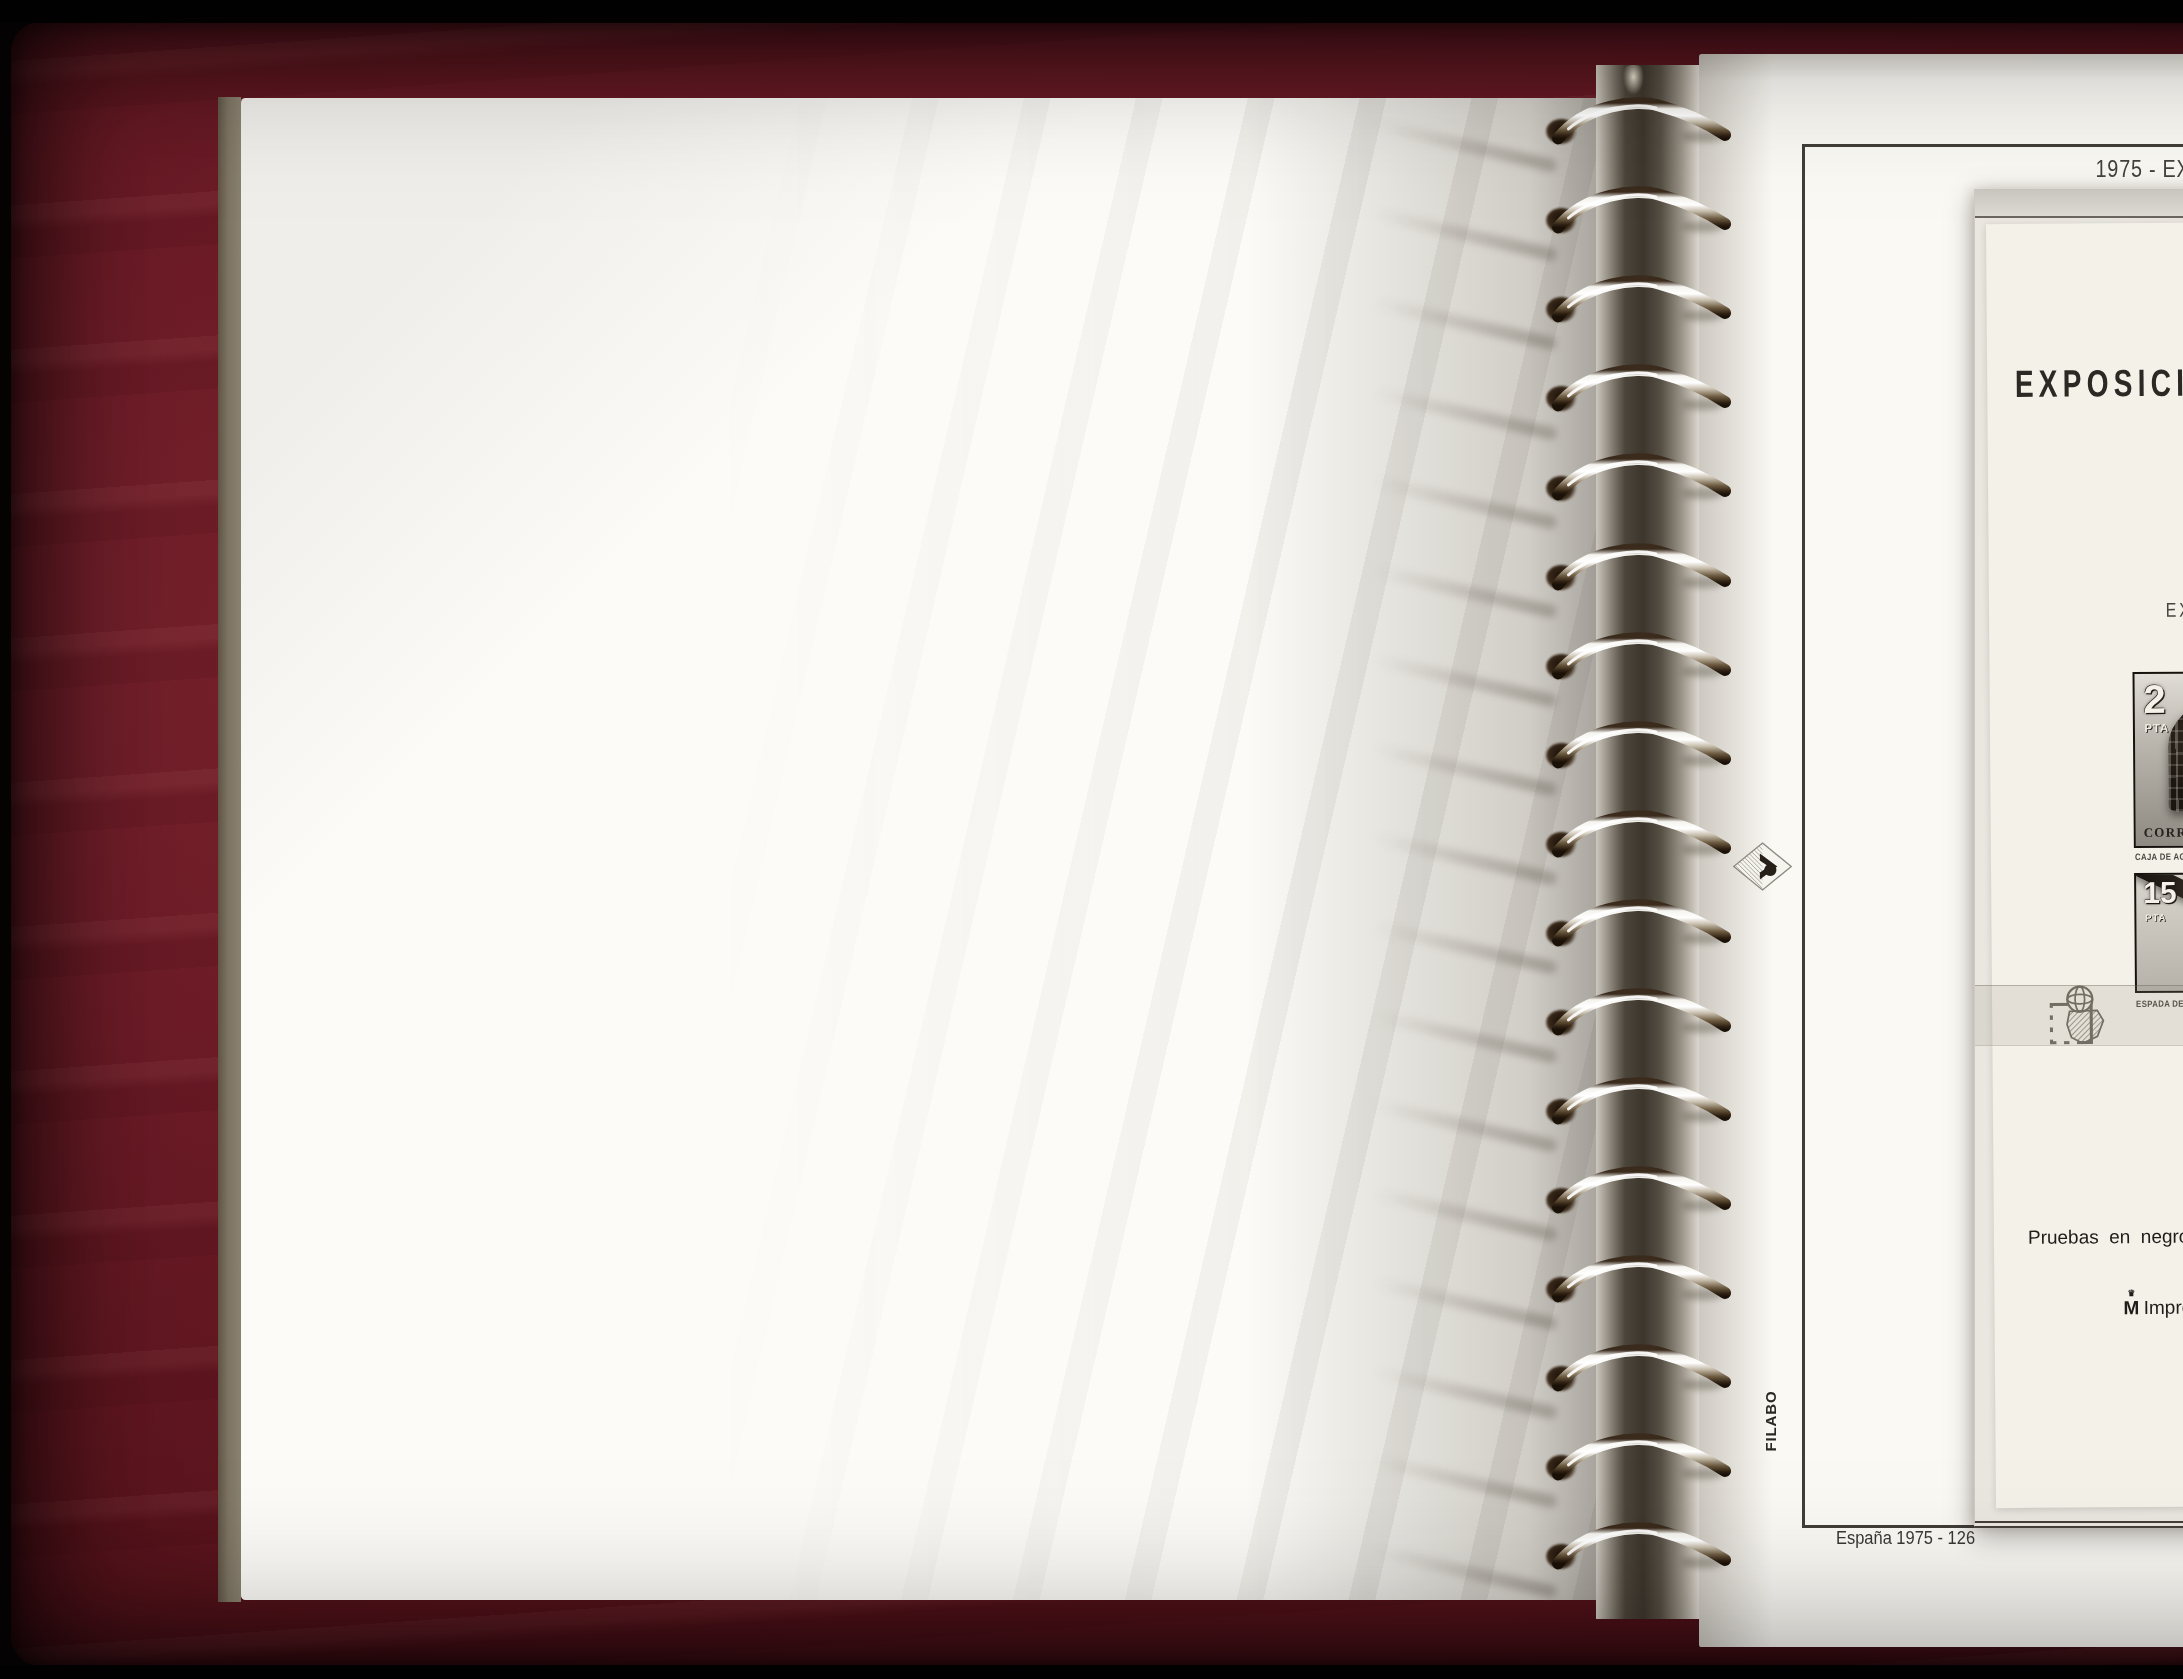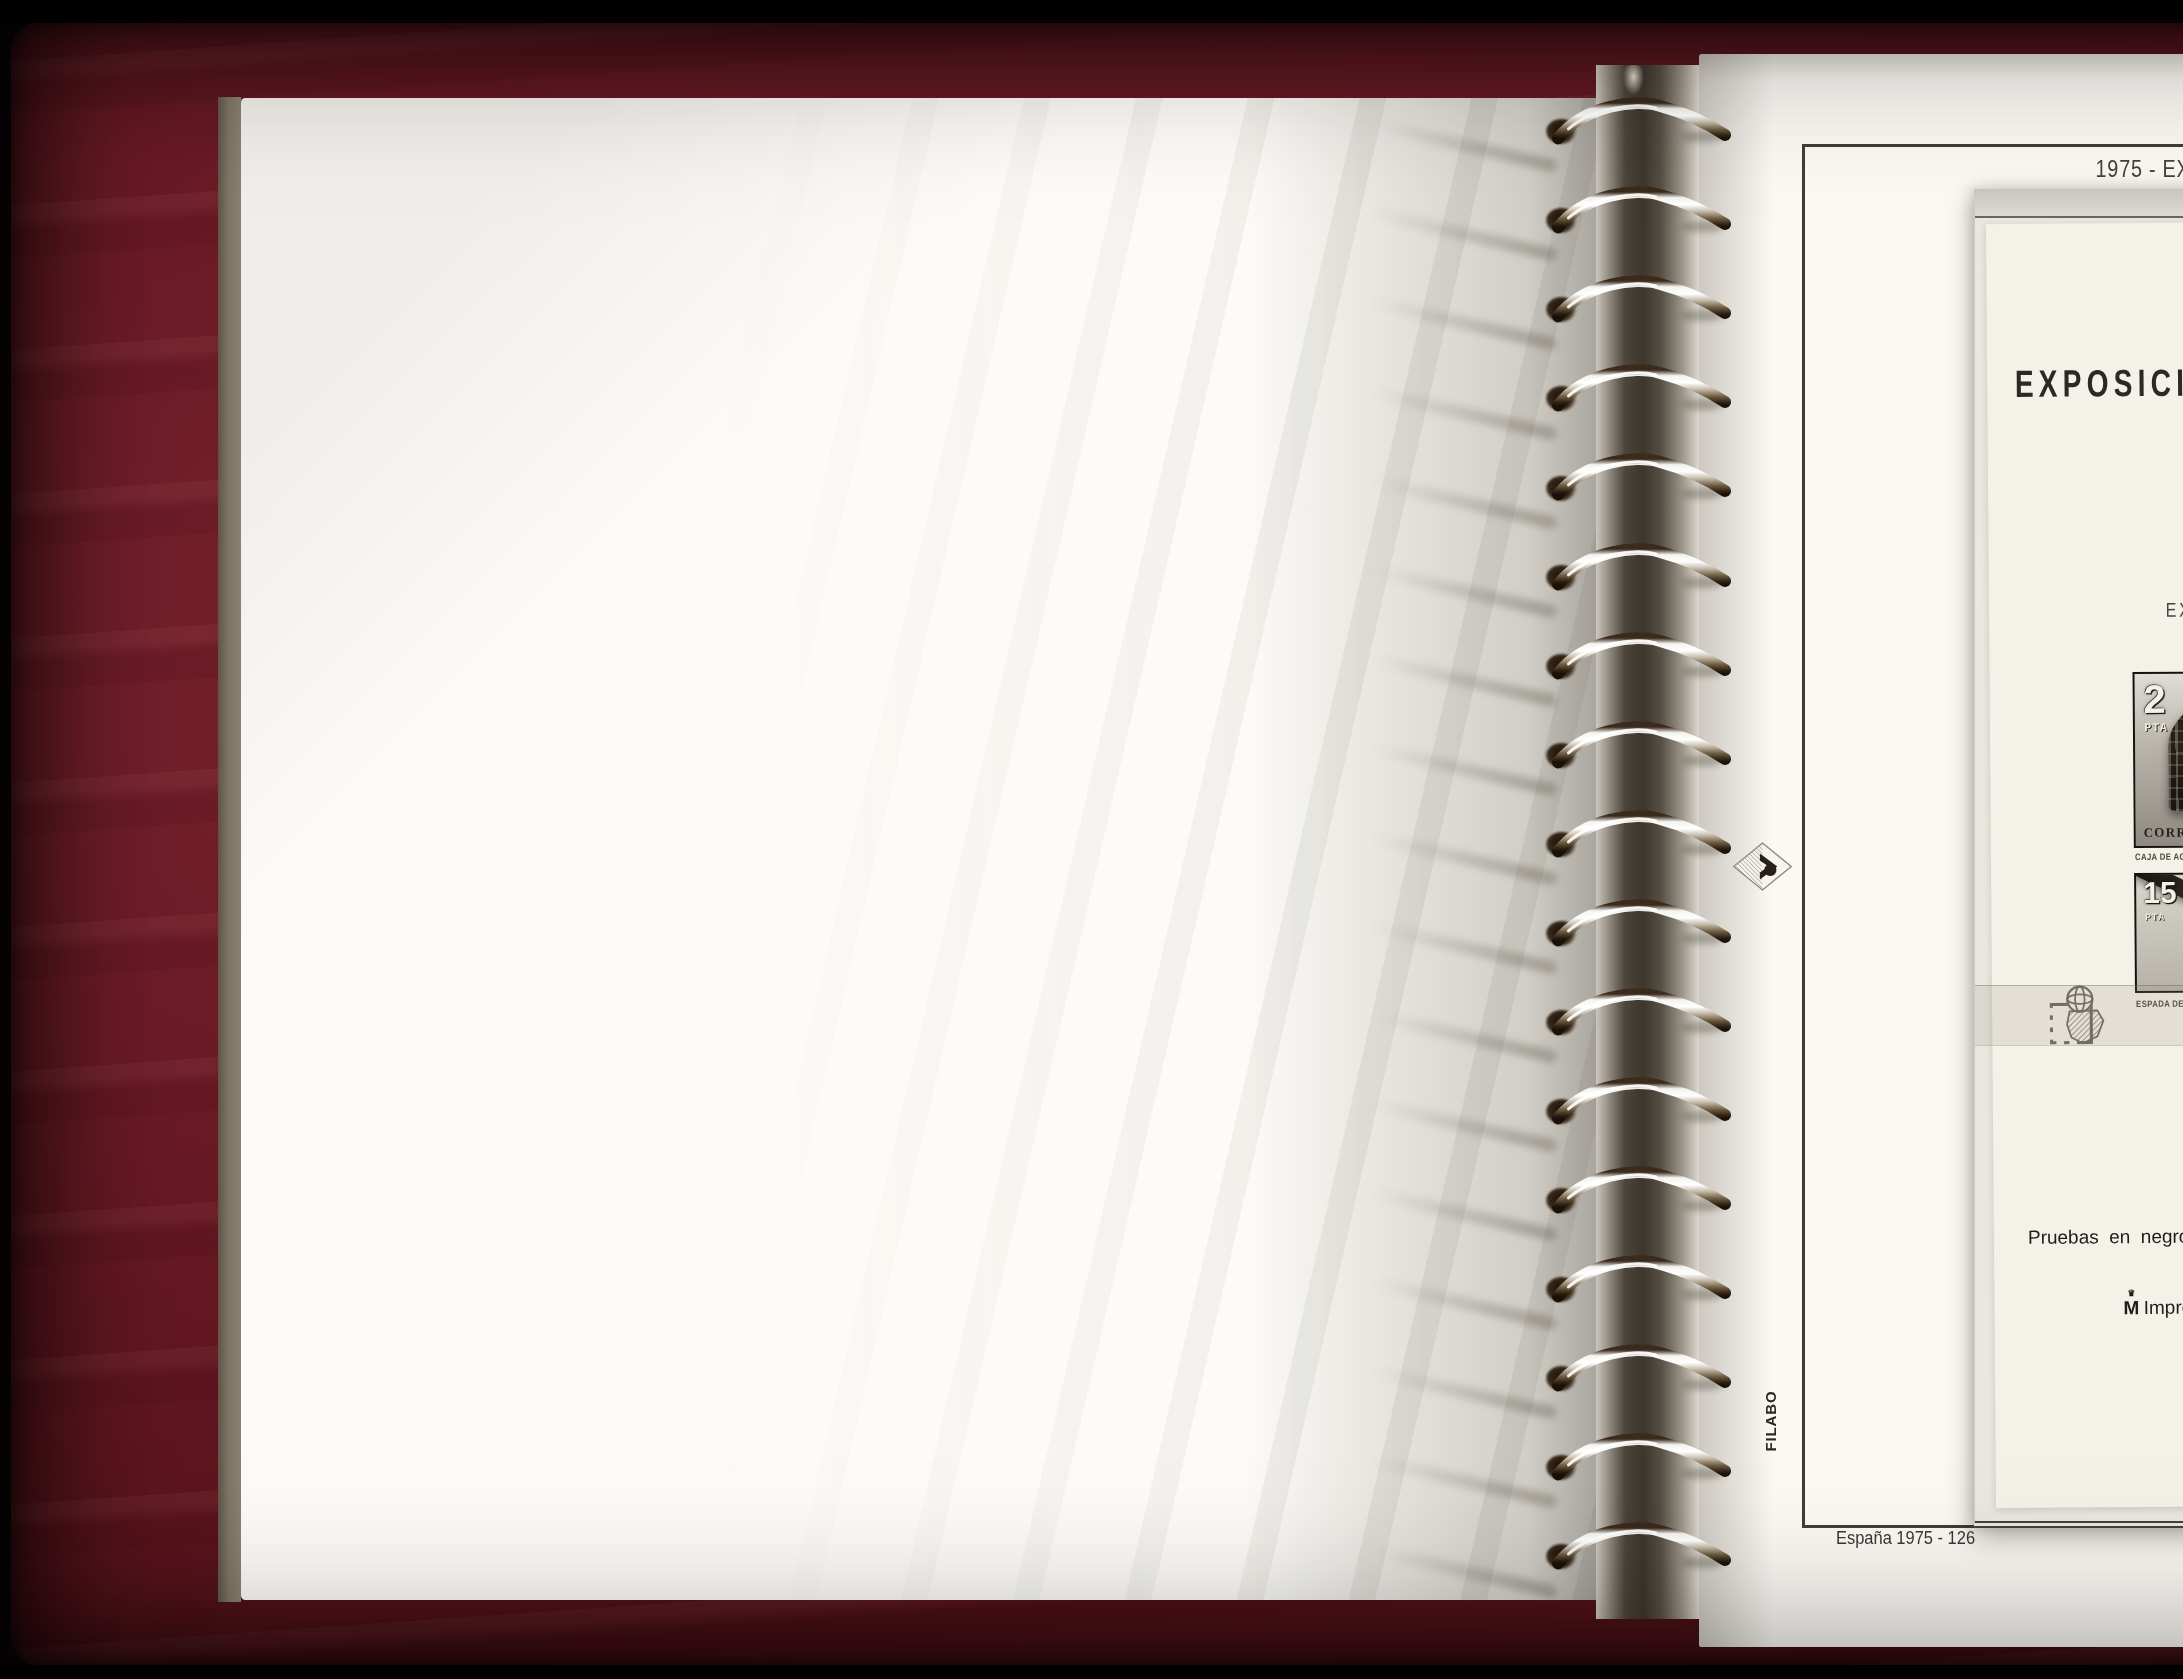--- a/index.html
+++ b/index.html
@@ -83,21 +83,21 @@
     background:
       repeating-linear-gradient(90deg, rgba(226,221,211,.28) 0 2.6px, rgba(0,0,0,0) 2.6px 7.4px),
       repeating-linear-gradient(0deg, rgba(226,221,211,.18) 0 2.2px, rgba(0,0,0,0) 2.2px 11.4px),
       radial-gradient(62% 54% at 50% 38%, #4c4238 0%, #2a231b 62%, #1c1610 100%);
     box-shadow:0 4.4px 8.7px rgba(20,15,10,.5);}
   .s3{left:0;top:201px;width:290px;height:120px;background:linear-gradient(180deg,#d9d6ce 0%,#b6b2aa 100%);}
   .s3 .sword{position:absolute;left:-6%;top:34%;width:92%;height:15%;border-radius:9.6px;transform:rotate(26deg);
     background:linear-gradient(90deg,#17120d 0%,#4a4138 55%,#20severity1a14 100%);
     background:linear-gradient(90deg,#17120d 0%,#4a4138 55%,#1a1510 100%);box-shadow:0 3.5px 6.1px rgba(25,20,14,.45);}
   .st-val{position:absolute;font-weight:700;color:#f4f1e9;text-shadow:1.3px 1.3px 0 #201a14, -0.4px -0.4px 0 #201a14, 0 0 3.5px rgba(20,15,10,.6);}
-  .st-pta{position:absolute;font-weight:700;color:#efece4;text-shadow:0.9px 0.9px 0 #201a14;font-size:11.4px;letter-spacing:0.9px;font-family:Liberation Mono, monospace;}
+  .st-pta{position:absolute;font-weight:700;color:#efece4;text-shadow:0.9px 0.9px 0 #201a14;font-size:11.4px;letter-spacing:0.9px;}
   .st-correos{position:absolute;font-family:"Liberation Serif",serif;font-weight:700;letter-spacing:1.3px;}
   .caption-row{position:absolute;font-size:9.2px;color:#4a4742;white-space:nowrap;}
   .caption-row .cap{transform:scaleX(.85);transform-origin:left;display:inline-block;font-weight:700;letter-spacing:0.4px;}
 
   
   .emblem{position:absolute;left:52px;top:761px;width:62px;height:65px;}
   .filabo-diamond{position:absolute;left:1732px;top:841px;width:61px;height:51px;}
   .filabo-vert{position:absolute;left:1770px;top:1421px;transform:translate(-50%,-50%) rotate(-90deg);
     font-weight:700;font-size:15px;letter-spacing:0.9px;color:#2c2924;}
   .page-label{position:absolute;left:1836px;top:1527px;font-size:18.3px;font-weight:500;color:#3a3734;

